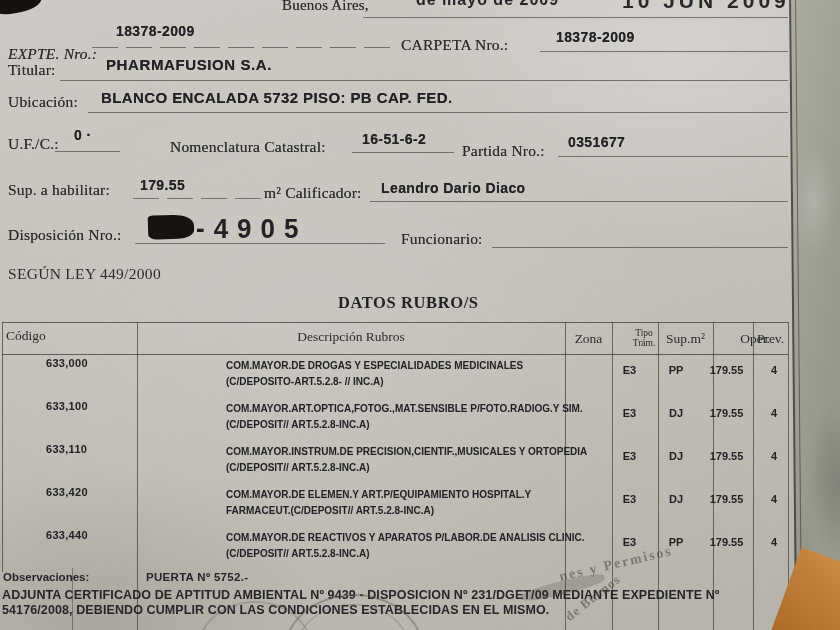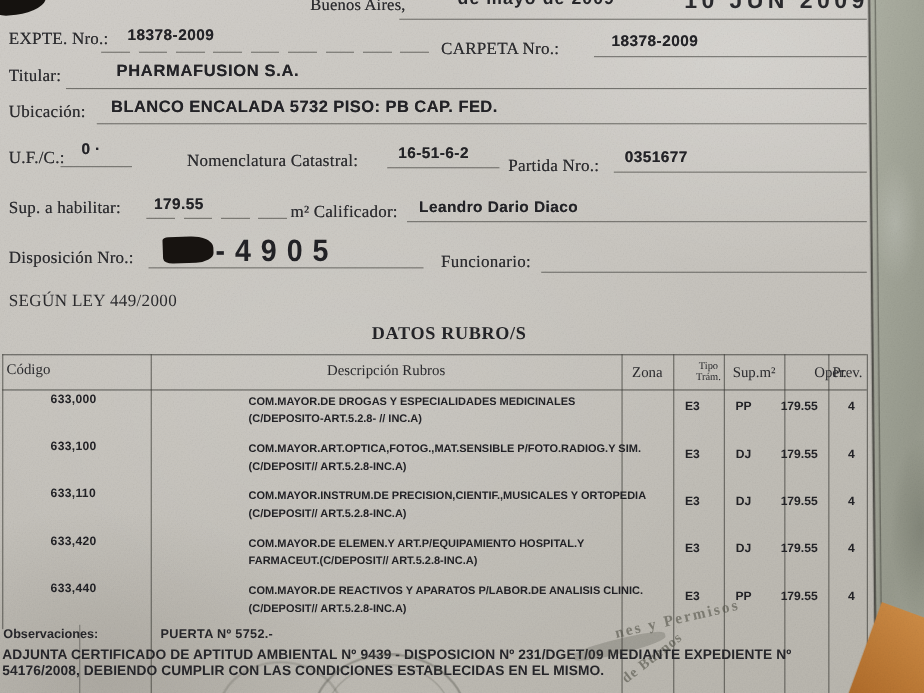--- a/index.html
+++ b/index.html
@@ -91,21 +91,21 @@
 
 <div class="scene">
 
   <div class="page">
 
     <div class="lbl city" style="left:282px;top:-3px;">Buenos Aires,</div>
     <div class="written-date">de mayo de 2009</div>
     <div class="stamp-date">10 JUN 2009</div>
     <div class="uline" style="left:363px;top:17px;width:425px;"></div>
 
-    <div class="lbl" style="left:8px;top:27px;">EXPTE. Nro.:</div>
+    <div class="lbl" style="left:8px;top:45px;font-style:italic;">EXPTE. Nro.:</div>
     <div class="val" style="left:116px;top:23px;">18378-2009</div>
     <div class="uline dash" style="left:92px;top:47px;width:305px;"></div>
     <div class="lbl" style="left:401px;top:36px;">CARPETA Nro.:</div>
     <div class="val" style="left:556px;top:29px;">18378-2009</div>
     <div class="uline" style="left:540px;top:51px;width:248px;"></div>
 
     <div class="lbl" style="left:8px;top:61px;">Titular:</div>
     <div class="val" style="left:106px;top:56px;font-size:15px;letter-spacing:.6px;">PHARMAFUSION S.A.</div>
     <div class="uline" style="left:60px;top:80px;width:728px;"></div>
 

